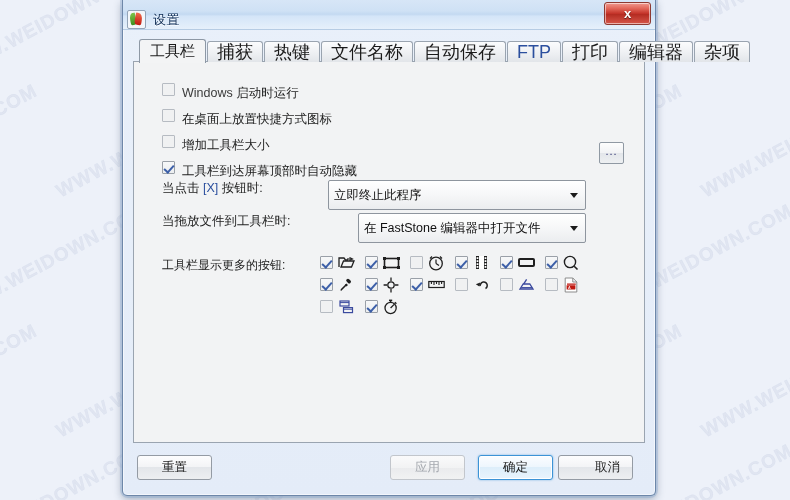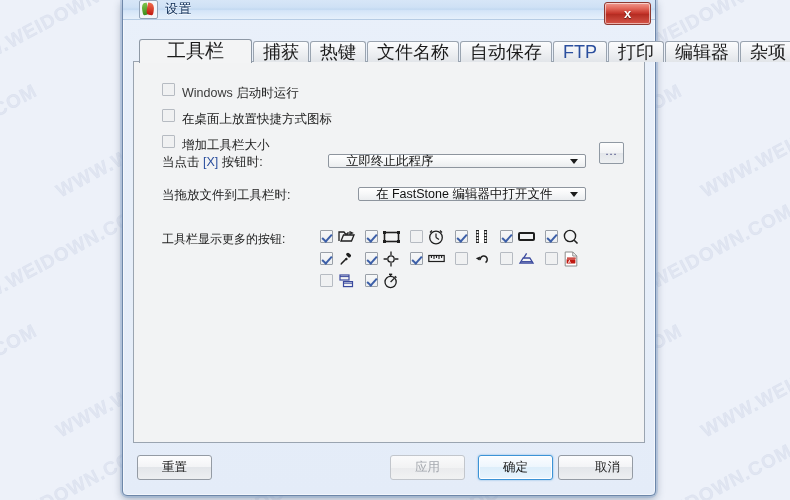--- a/index.html
+++ b/index.html
@@ -59,28 +59,28 @@
     left: -3px; right: -3px; bottom: -3px; top: 0;
     border: 3px solid rgba(150,178,214,0.45);
     border-top: none;
     border-radius: 0 0 8px 8px;
     pointer-events: none;
   }
 
   
   #titlebar {
     position: relative;
-    height: 20px;
+    height: 30px;
     background: linear-gradient(to bottom,
         #d7e6f7 0%, #cfe1f5 38%, #c3d9f1 49%, #d4e5f8 56%, #e6f0fb 100%);
     border-bottom: 1px solid #b6cce4;
     border-radius: 0 0 0 0;
     display: flex;
-    align-items: flex-start;
-    padding-left: 16px;
+    align-items: flex-end;
+    padding-left: 4px;
     box-sizing: border-box;
   }
   #app-icon {
     width: 17px;
     height: 17px;
     flex: 0 0 17px;
     border: 1px solid #93a4b8;
     background: #f3f6fa;
     border-radius: 2px;
     position: relative;
@@ -163,27 +163,27 @@
     border-radius: 3px 3px 0 0;
     background: linear-gradient(to bottom, #fbfcfd 0%, #eef0f3 55%, #e2e5e9 100%);
     cursor: pointer;
     white-space: nowrap;
     box-sizing: border-box;
   }
   .tab.ftp { color: #2b4f9e; }
   .tab.active {
     height: 24px;
     line-height: 22px;
-    font-size: 19px;
+    font-size: 15px;
     background: #f3f4f5;
     border-color: #8d98a5;
     position: relative;
     z-index: 4;
     margin-bottom: -1px;
-    padding: 0 27px;
+    padding: 0 10px;
   }
 
   
   #tabpage {
     position: relative;
     margin-top: -1px;
     height: 382px;
     border: 1px solid #9aa4b0;
     background: #f2f3f4;
     box-sizing: border-box;
@@ -265,30 +265,30 @@
     height: 33px;
     padding-left: 12px;
   }
   .combo-label {
     font-size: 12.5px;
     color: #1c1c1c;
     white-space: nowrap;
   }
   .combo-label .brk { color: #2b4f9e; }
   .combo {
-    height: 14px;
+    height: 30px;
     box-sizing: border-box;
     border: 1px solid #8e959e;
     border-radius: 2px;
     background: linear-gradient(to bottom, #ffffff 0%, #f6f7f8 50%, #ebedef 100%);
     display: flex;
     align-items: center;
     position: relative;
     cursor: pointer;
-    padding-left: 17px;
+    padding-left: 5px;
     font-size: 12.5px;
     color: #111;
   }
   .combo .arrow {
     position: absolute;
     right: 7px;
     top: 50%;
     margin-top: -2px;
     width: 0; height: 0;
     border-left: 4.5px solid transparent;
@@ -446,20 +446,24 @@
             <span class="chk-label"><span class="lat">Windows</span> 启动时运行</span>
           </div>
           <div class="chk-row">
             <div class="cb disabled"></div>
             <span class="chk-label">在桌面上放置快捷方式图标</span>
           </div>
           <div class="chk-row">
             <div class="cb disabled"></div>
             <span class="chk-label">增加工具栏大小</span>
           </div>
+          <div class="chk-row">
+            <div class="cb checked"></div>
+            <span class="chk-label">工具栏到达屏幕顶部时自动隐藏</span>
+          </div>
         </div>
 
       <div id="ellipsis-button">
         <span>...</span>
       </div>
 
       <div class="combo-row" id="row-x">
         <span class="combo-label">当点击 <span class="brk">[X]</span> 按钮时:</span>
         <div class="combo" id="combo-x">
           <span class="txt">立即终止此程序</span>

